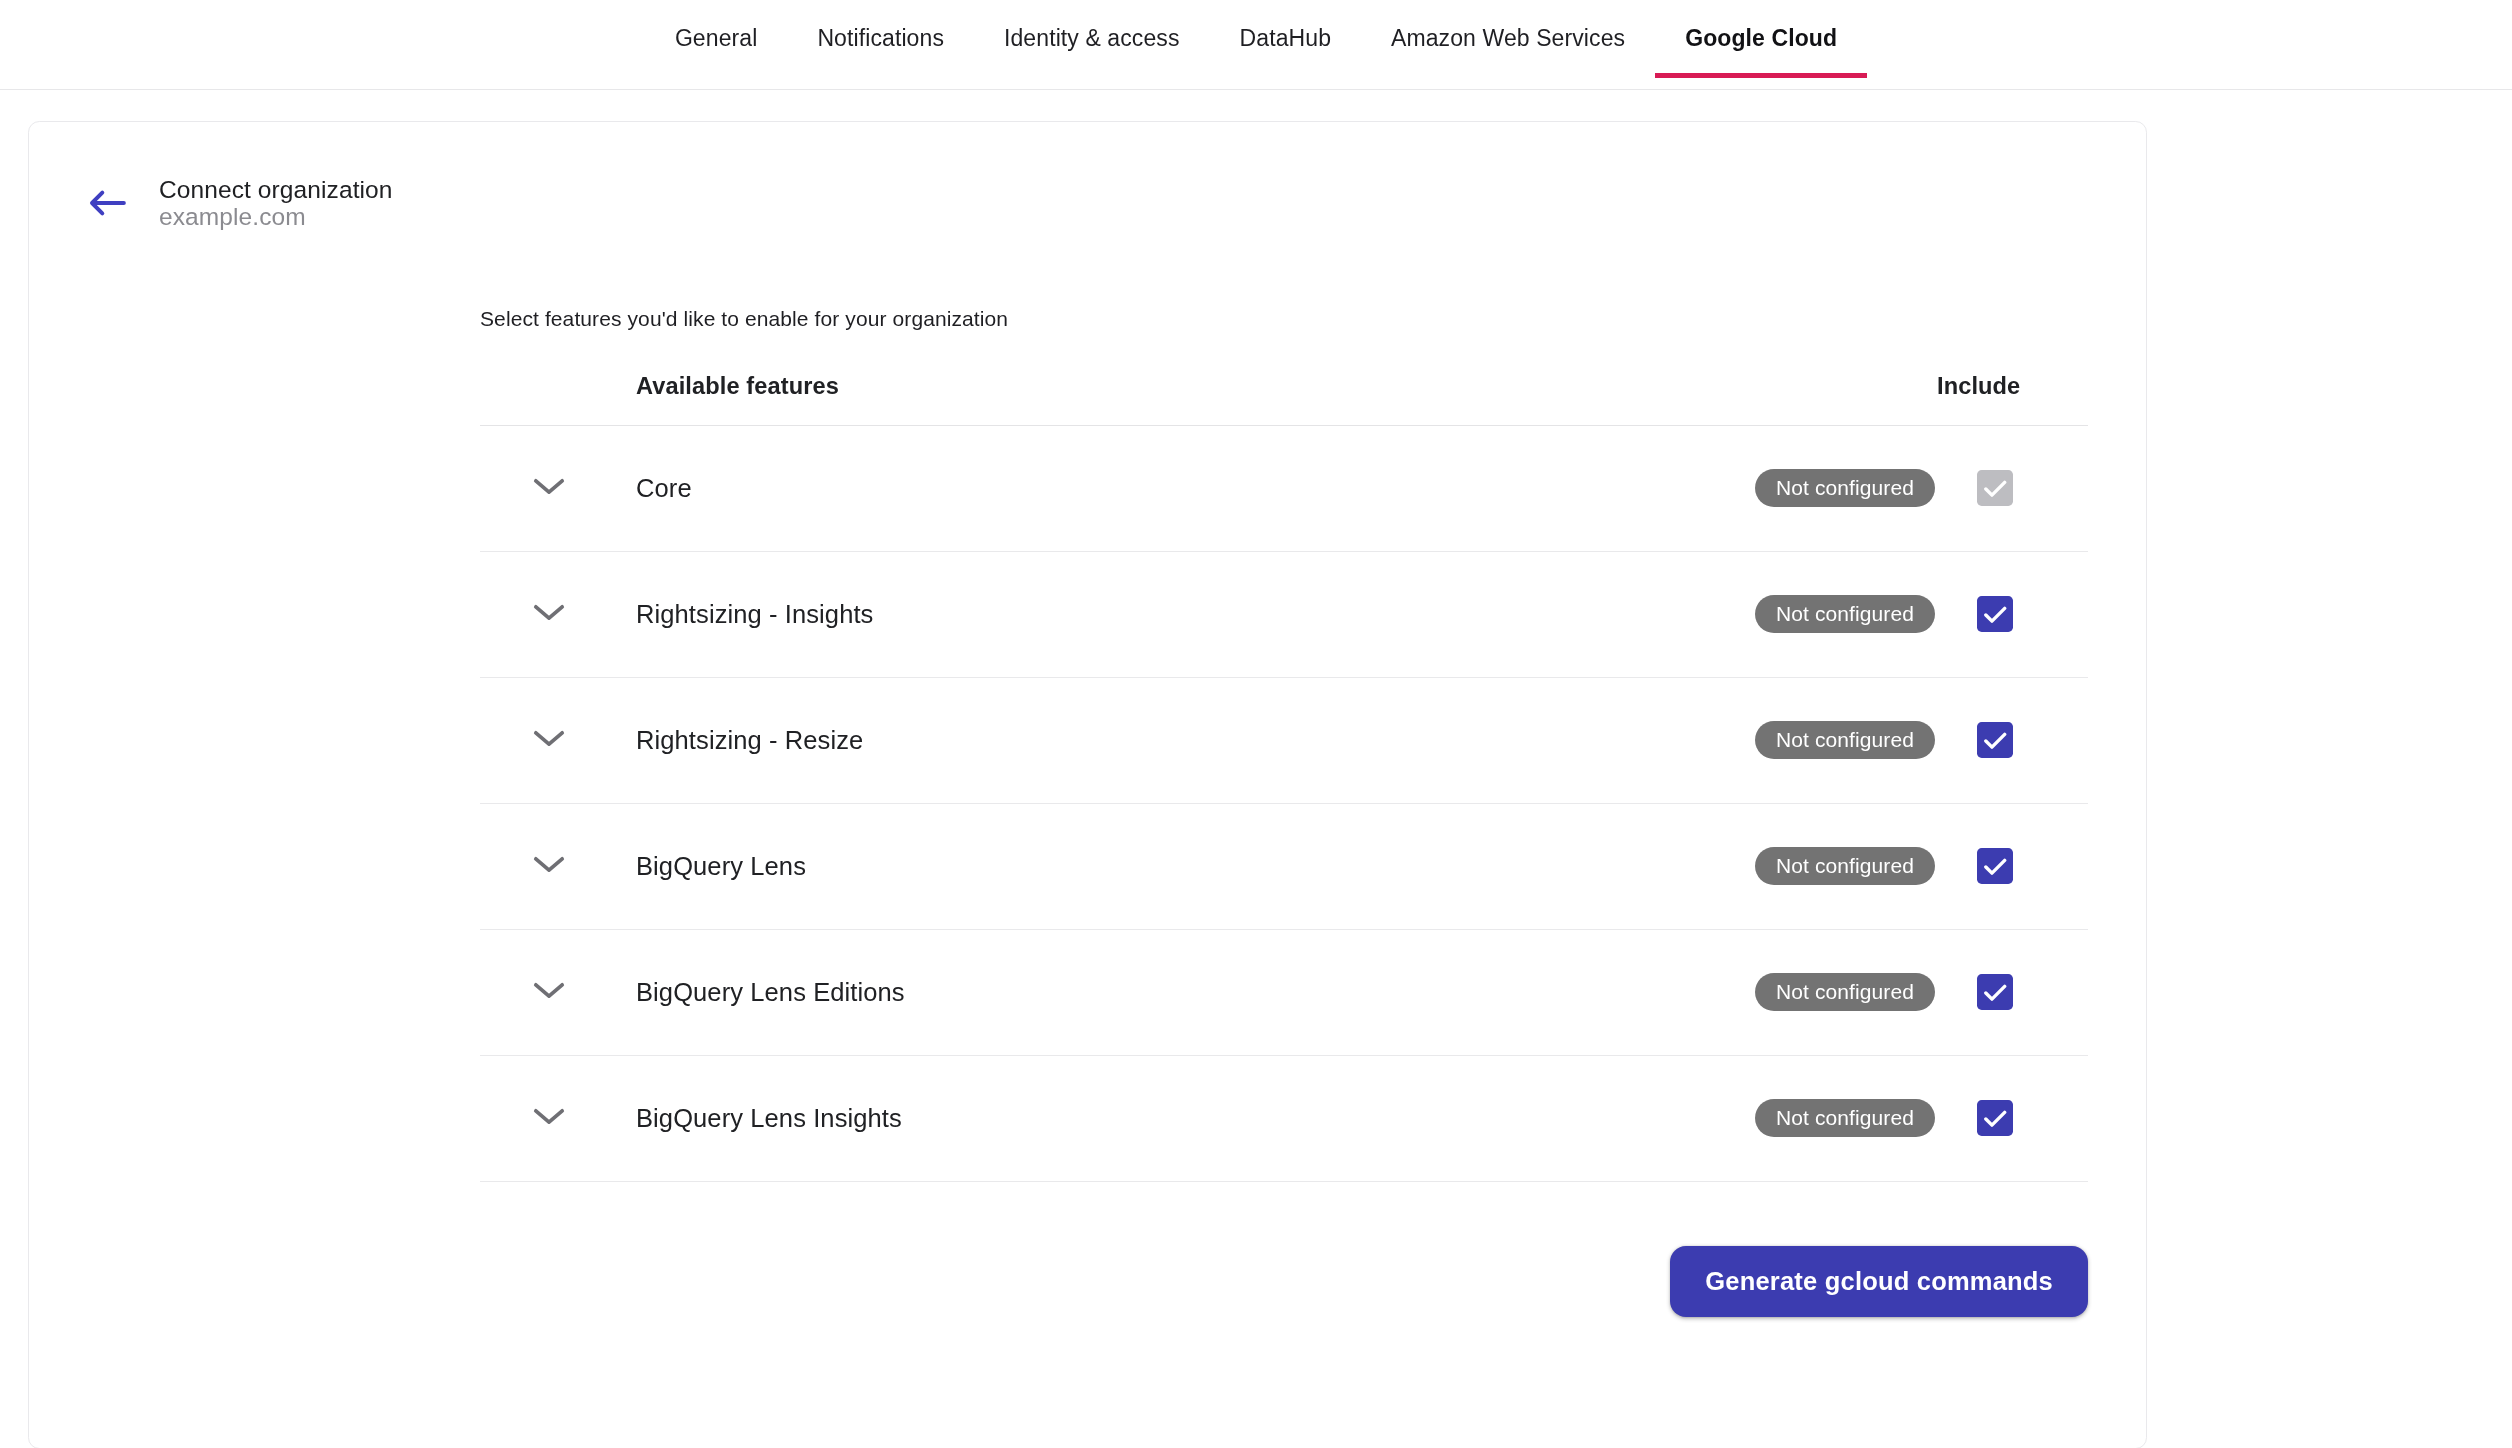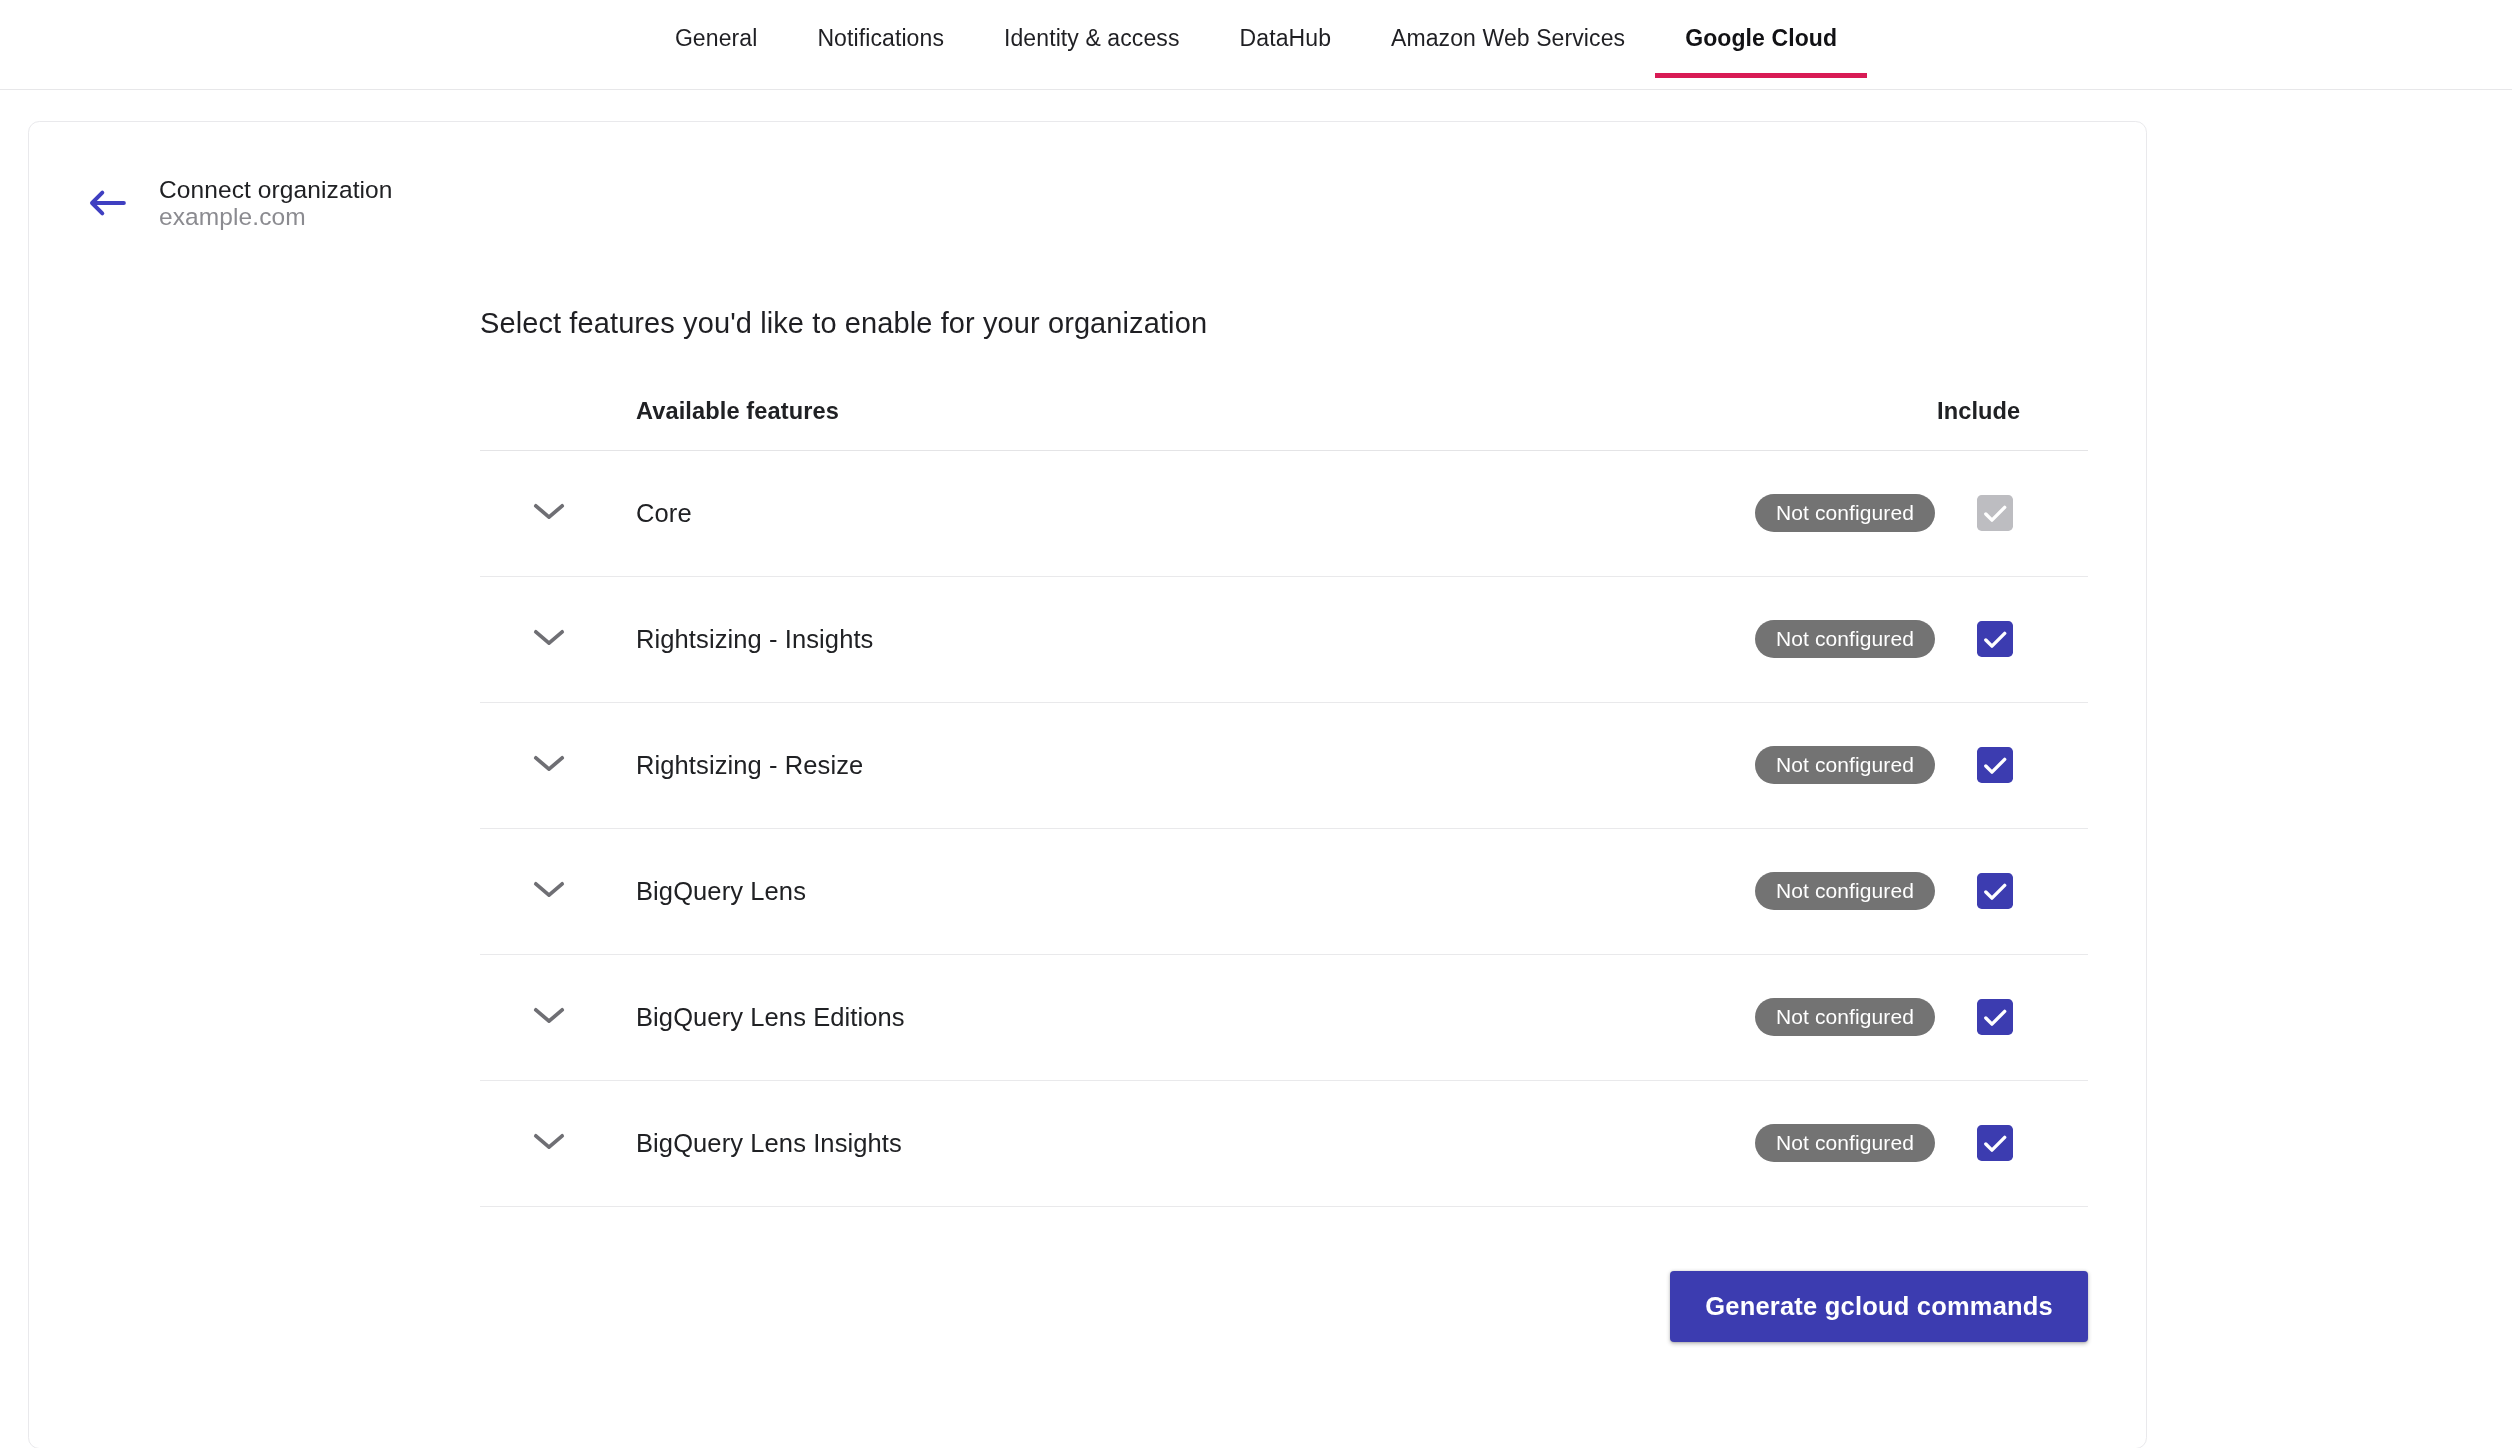--- a/index.html
+++ b/index.html
@@ -90,24 +90,24 @@
   }
 
   
   .bodywrap {
     position: absolute;
     left: 451px;
     top: 185px;
     width: 1612px;
   }
   .seltitle {
-    font-size: 29px;
+    font-size: 21px;
     color: #1f1f23;
     letter-spacing: 0.1px;
-    margin-bottom: 58px;
+    margin-bottom: 42px;
   }
 
   .ftable { width: 1608px; }
   .thead {
     display: flex;
     align-items: center;
     padding: 0 0 24.5px 0;
     border-bottom: 1.9px solid #e4e4e6;
   }
   .th-feature {
@@ -190,21 +190,21 @@
     display: flex;
     justify-content: flex-end;
     margin-top: 64px;
   }
   .genbtn {
     background: #3c3cb0;
     color: #ffffff;
     font-size: 25.5px;
     font-weight: 700;
     border: none;
-    border-radius: 4px;
+    border-radius: 16px;
     padding: 21px 35px;
     cursor: pointer;
     box-shadow: 0 1.9px 4.7px rgba(0,0,0,0.24), 0 0.9px 1.9px rgba(0,0,0,0.12);
     letter-spacing: 0.2px;
     font-family: "Liberation Sans", sans-serif;
   }
 </style>
 </head>
 <body>
 

